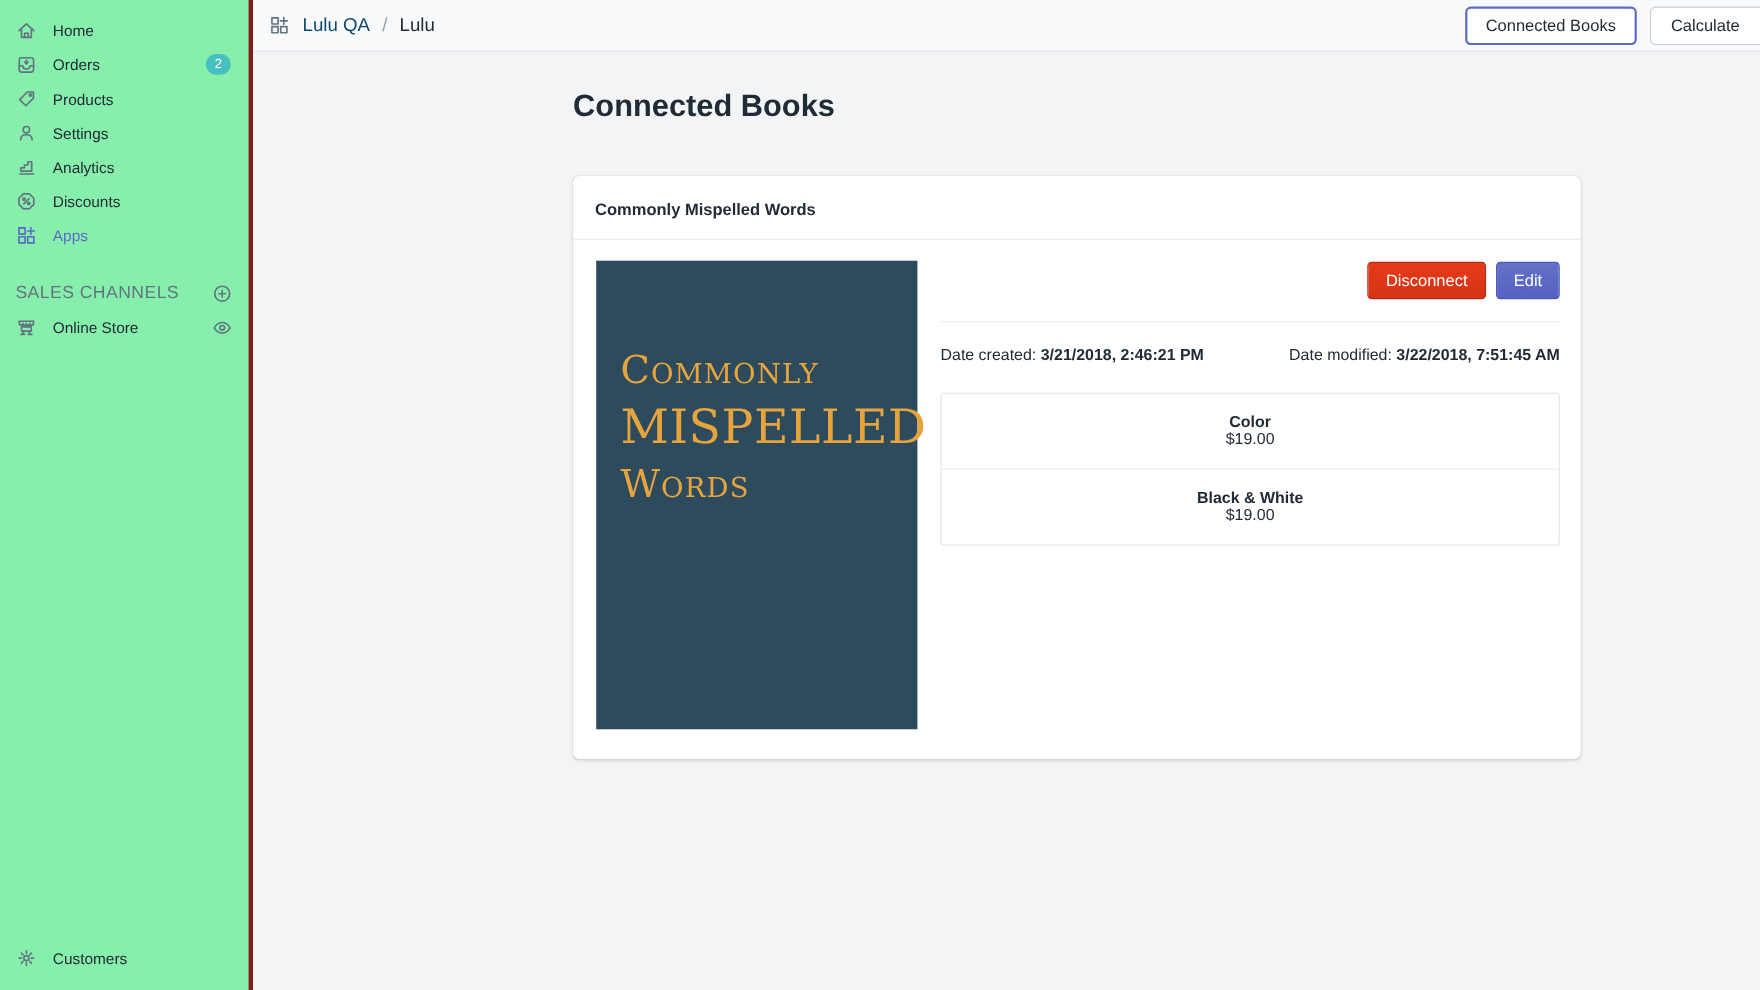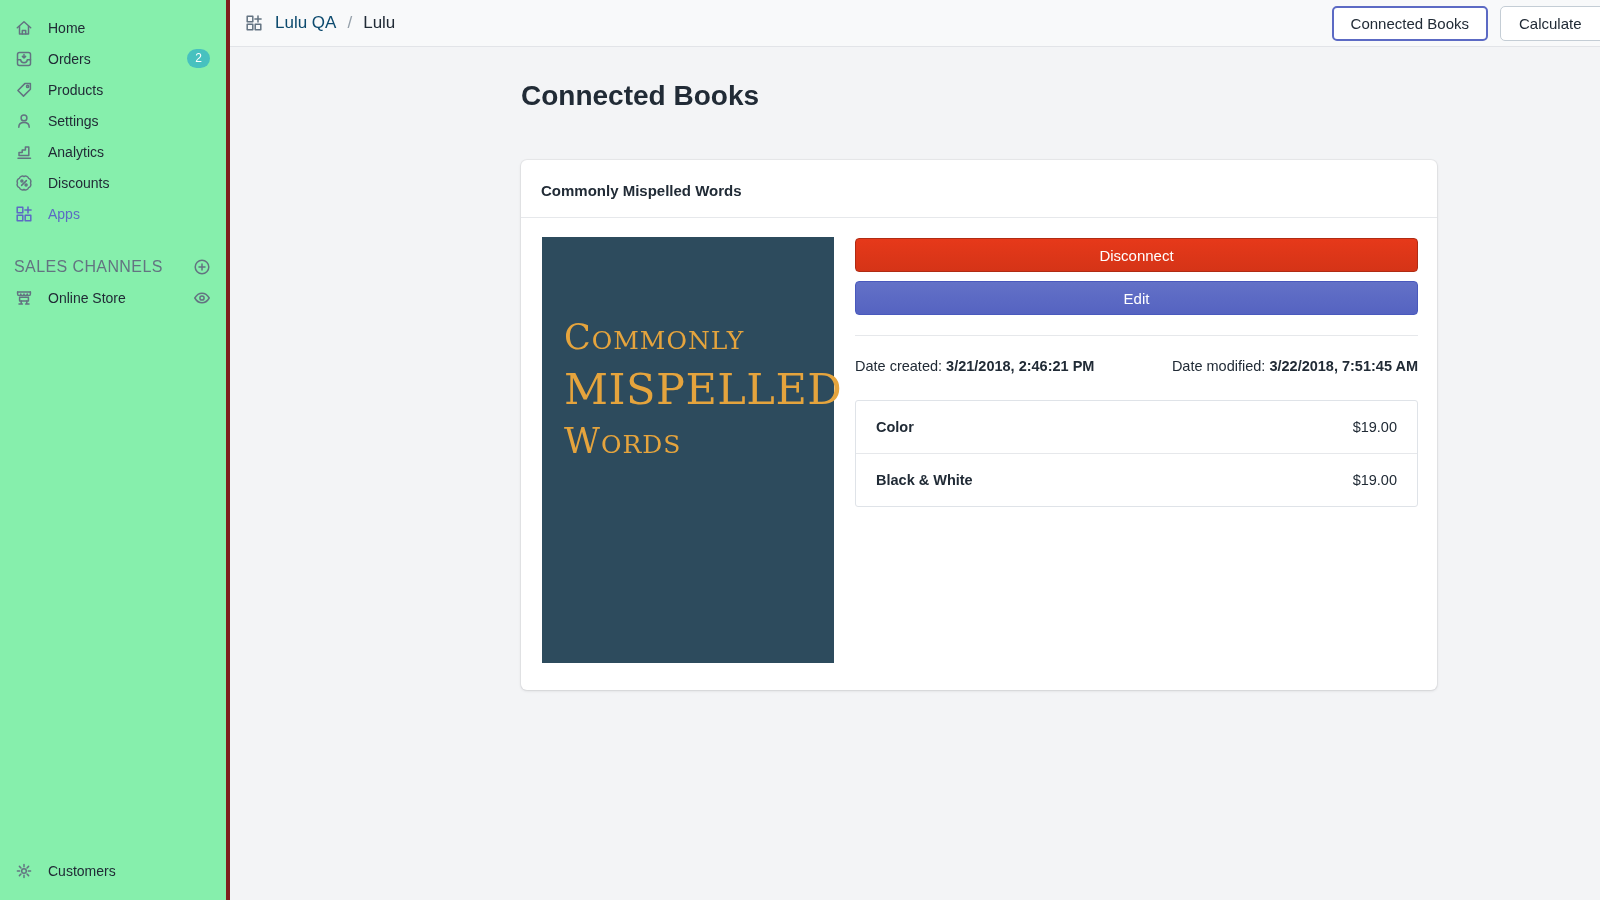--- a/index.html
+++ b/index.html
@@ -81,36 +81,36 @@
     flex:none; width:292px; height:426px; background:#2d4b5d;
     padding:74px 10px 0 22px;
     font-family:"DejaVu Serif","Liberation Serif",serif;
     color:#e5a43d;
   }
   .cover .line { line-height:52px; }
   .cover .sc { font-variant:small-caps; font-size:35px; letter-spacing:1px; }
   .cover .uc { font-size:43px; letter-spacing:0.5px; }
 
   .right-col { flex:1; min-width:0; }
-  .actions { display:flex; justify-content:flex-end; gap:9px; margin-top:1px;flex-direction:column; }
+  .actions { display:flex; justify-content:flex-end; gap:9px; margin-top:1px; }
   .btn-danger {
     height:34px; padding:0 16px; color:#fff; font-size:15px;
     background:linear-gradient(to bottom,#e6391a,#d53417);
     border:1px solid #b02b13; border-radius:4px;
   }
   .btn-primary {
     height:34px; padding:0 15px; color:#fff; font-size:15px;
     background:linear-gradient(to bottom,#6371c7,#5563c1);
     border:1px solid #4959bd; border-radius:4px;
   }
   .rule { border-top:1px solid #e6e8eb; margin-top:20px; }
   .dates { display:flex; justify-content:space-between; margin-top:22px; font-size:14.5px; }
   .dates b { font-weight:700; }
   .variants { margin-top:26px; border:1px solid #dfe3e8; border-radius:3px; background:#fff; }
-  .variant-row { display:flex; justify-content:space-between; align-items:center; padding:18px 20px; font-size:14.5px; }
+  .variant-row { display:flex; align-items:center; padding:18px 20px; font-size:14.5px;flex-direction:column; }
   .variant-row + .variant-row { border-top:1px solid #e6e8eb; }
   .variant-name { font-weight:700; }
   .variant-price { color:#212b36; }
 </style>
 </head>
 <body>
 
 <div class="sidebar">
   <div class="nav-list">
 

